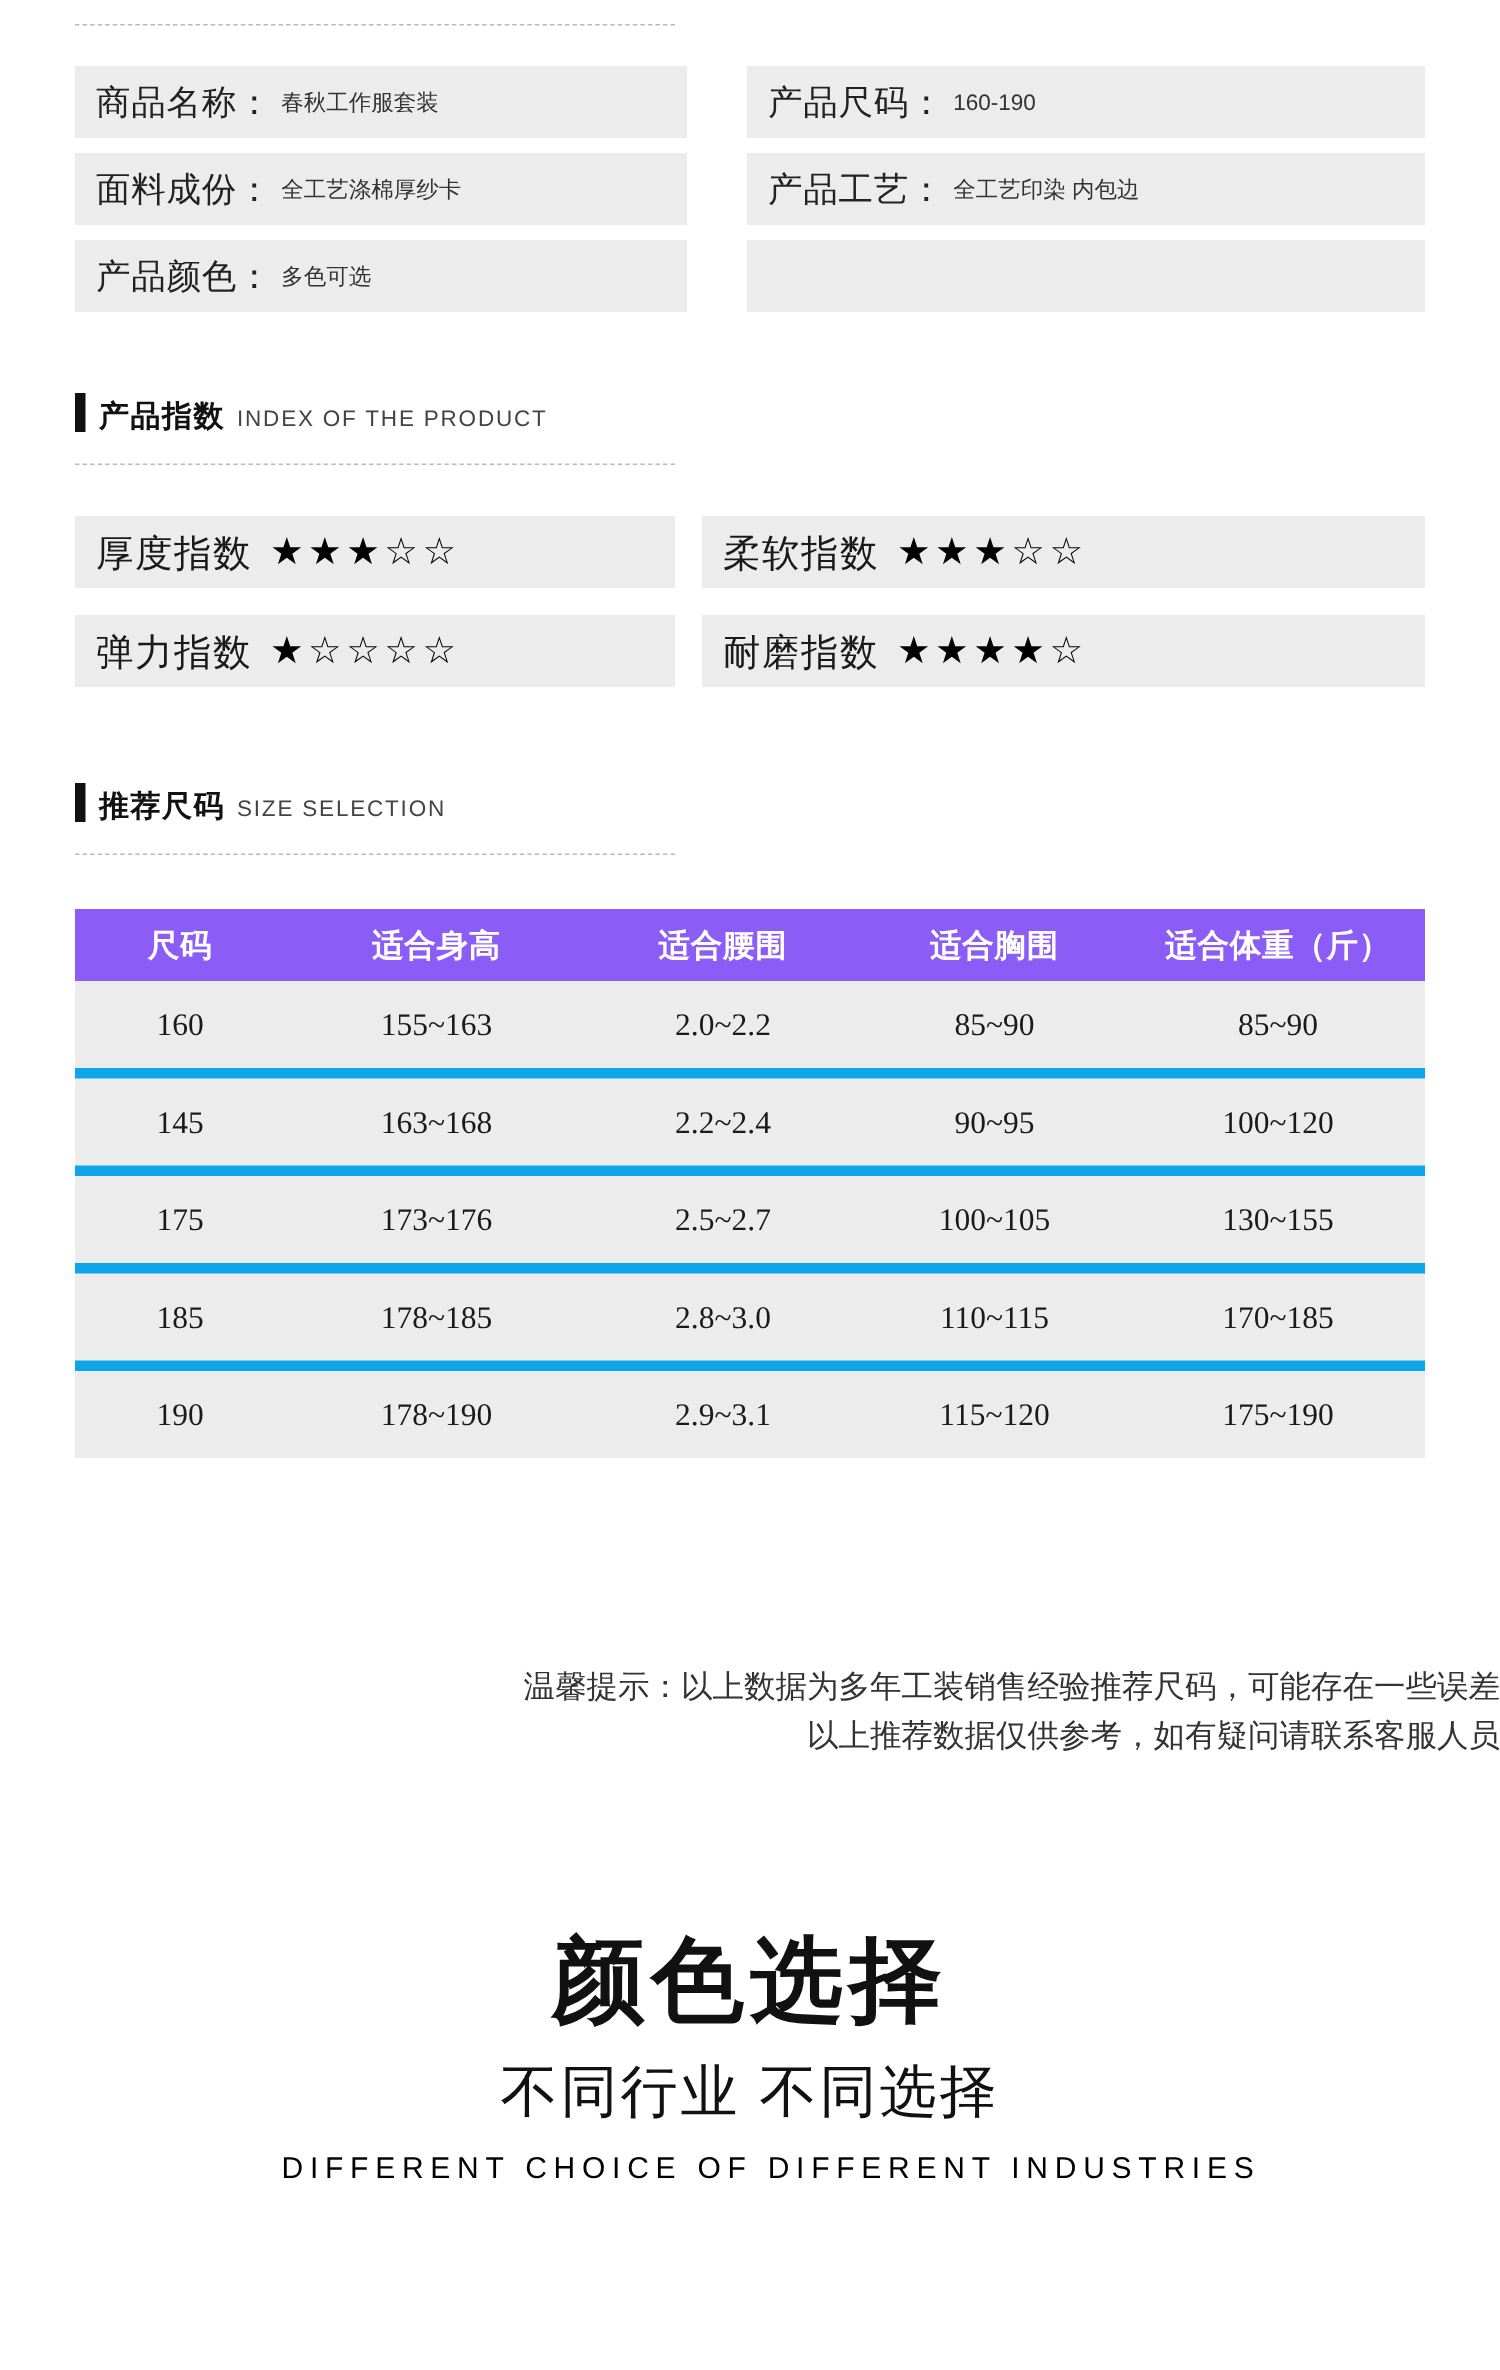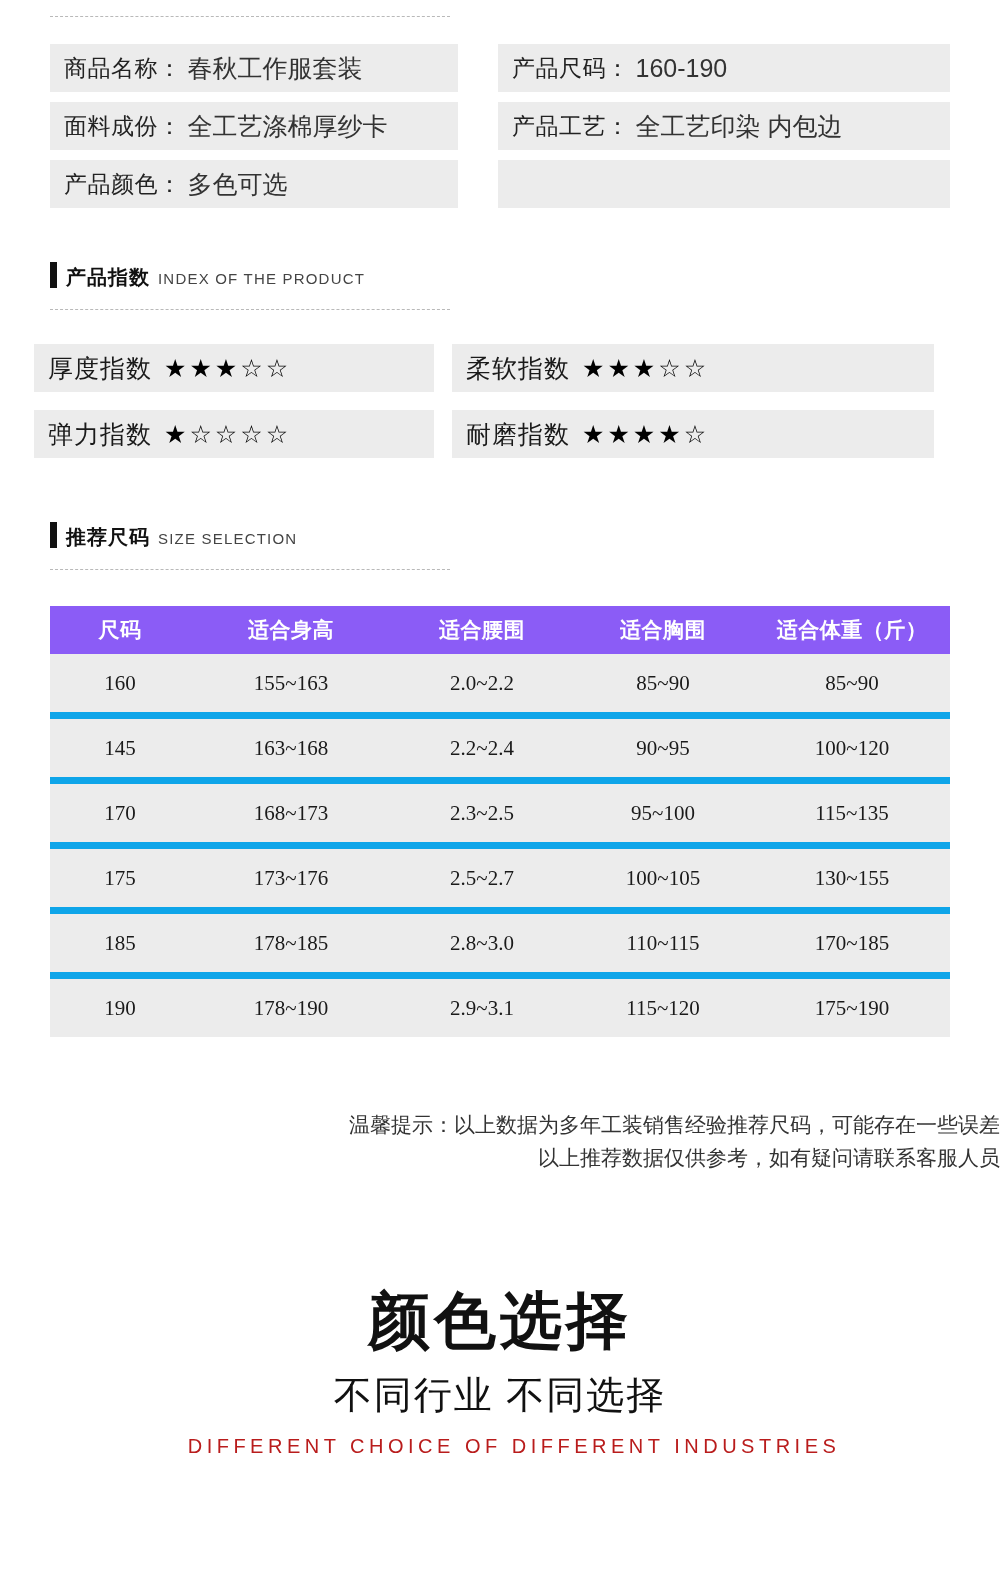--- a/index.html
+++ b/index.html
@@ -51,21 +51,21 @@
     box-sizing: border-box;
   }
   .spec-cell.empty { background: #ececec; }
   .spec-label {
     font-size: 23px;
     color: #222;
     letter-spacing: 0.5px;
     white-space: nowrap;
   }
   .spec-value {
-    font-size: 25px;
+    font-size: 15px;
     color: #333;
     margin-left: 6px;
     white-space: nowrap;
   }
 
   
   .section {
     position: absolute;
     left: 50px;
   }
@@ -95,21 +95,21 @@
   }
   .sec-rule {
     width: 400px;
     border-top: 1px dashed #b9b9b9;
     margin-top: 18px;
   }
 
   
   .index-grid {
     position: absolute;
-    left: 34px;
+    left: 50px;
     top: 344px;
     width: 900px;
     display: grid;
     grid-template-columns: 400px 1fr;
     grid-column-gap: 48px;
     grid-row-gap: 14px;
     gap: 18px;
   }
   .index-cell {
     background: #ececec;
@@ -192,21 +192,21 @@
   }
   .color-sub {
     font-size: 38px;
     color: #111;
     letter-spacing: 2px;
     margin-top: 14px;
     line-height: 48px;
   }
   .color-en {
     font-size: 20px;
-    color: #b91c1c;
+    color: #000000;
     letter-spacing: 4.5px;
     margin-top: 16px;
     padding-left: 28px;
   }
 </style>
 </head>
 <body>
 
 <div class="page">
 
@@ -295,27 +295,20 @@
         <td>85~90</td>
       </tr>
       <tr>
         <td>145</td>
         <td>163~168</td>
         <td>2.2~2.4</td>
         <td>90~95</td>
         <td>100~120</td>
       </tr>
       <tr>
-        <td>170</td>
-        <td>168~173</td>
-        <td>2.3~2.5</td>
-        <td>95~100</td>
-        <td>115~135</td>
-      </tr>
-      <tr>
         <td>175</td>
         <td>173~176</td>
         <td>2.5~2.7</td>
         <td>100~105</td>
         <td>130~155</td>
       </tr>
       <tr>
         <td>185</td>
         <td>178~185</td>
         <td>2.8~3.0</td>

